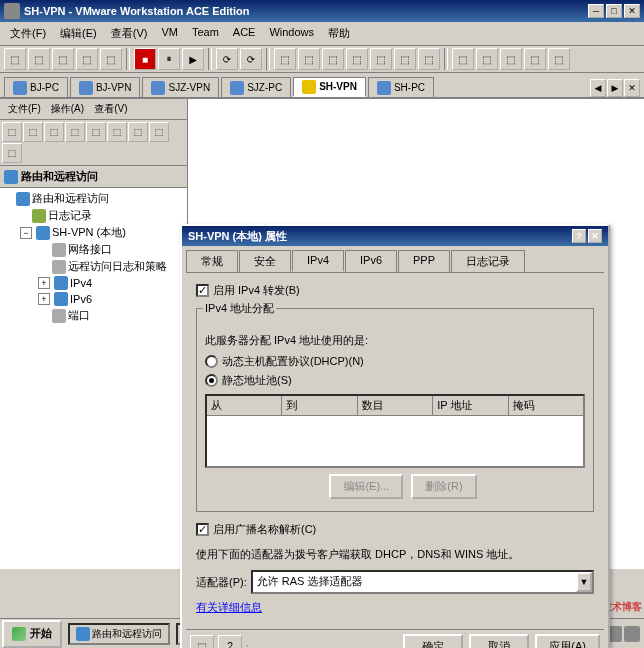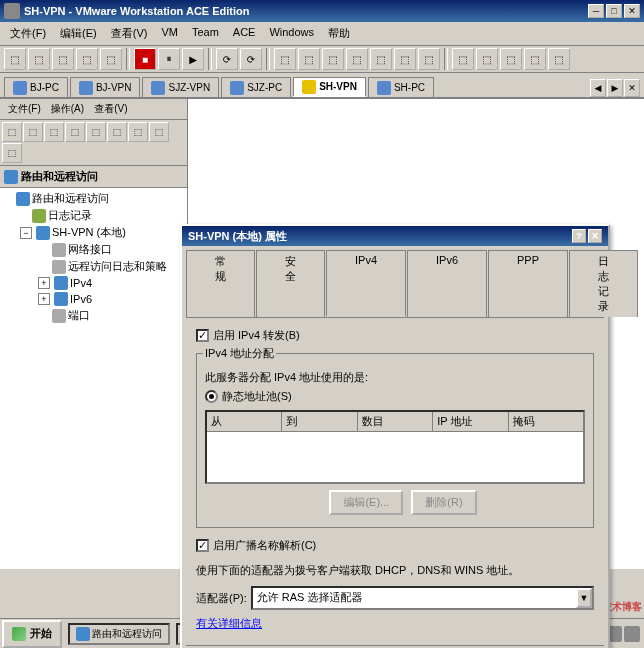--- a/index.html
+++ b/index.html
@@ -40,21 +40,21 @@
     .tree-expand { width: 12px; height: 12px; border: 1px solid #808080; display: flex; align-items: center; justify-content: center; font-size: 9px; background: #fff; flex-shrink: 0; }
     
     
     .dialog { position: absolute; top: 125px; left: 180px; width: 430px; background: #d4d0c8; border: 2px outset #fff; box-shadow: 2px 2px 4px rgba(0,0,0,0.3); z-index: 100; }
     .dialog-title { background: linear-gradient(to bottom, #0a246a, #3a6ea5); color: white; height: 20px; display: flex; align-items: center; padding: 0 6px; font-size: 11px; font-weight: bold; }
     .dialog-title-btns { margin-left: auto; display: flex; gap: 2px; }
     .dialog-close-btn { width: 14px; height: 14px; background: #d4d0c8; border: 1px outset #fff; font-size: 9px; display: flex; align-items: center; justify-content: center; cursor: pointer; }
     
     
     .dialog-tabs { display: flex; padding: 4px 4px 0; gap: 1px; background: #d4d0c8; }
-    .dialog-tab { padding: 3px 28px; font-size: 11px; background: #d4d0c8; border: 1px solid #808080; border-bottom: none; cursor: pointer; }
+    .dialog-tab { padding: 3px 14px; font-size: 11px; background: #d4d0c8; border: 1px solid #808080; border-bottom: none; cursor: pointer; }
     .dialog-tab.active { background: #d4d0c8; border-bottom: 2px solid #d4d0c8; font-weight: normal; z-index: 1; }
     
     
     .dialog-content { padding: 10px; border-top: 1px solid #808080; margin: 0 4px 4px; background: #d4d0c8; }
     
     .checkbox-row { display: flex; align-items: center; gap: 4px; margin-bottom: 10px; }
     .checkbox-box { width: 13px; height: 13px; border: 2px inset #808080; background: #fff; display: flex; align-items: center; justify-content: center; flex-shrink: 0; cursor: pointer; }
     .checkbox-check { font-size: 11px; color: #000; }
     
     .group-box { border: 1px solid #808080; padding: 6px 8px 8px; margin-bottom: 10px; position: relative; }
@@ -283,24 +283,28 @@
 
       <div class="checkbox-row">
         <div class="checkbox-box">
           <span class="checkbox-check">✓</span>
         </div>
         <span>启用 IPv4 转发(B)</span>
       </div>
 
       <div class="group-box">
         <span class="group-box-title">IPv4 地址分配</span>
-        <div style="margin-top:10px;">
+        <div style="margin-top:18px;">
           <span style="font-size:11px;">此服务器分配 IPv4 地址使用的是:</span>
         </div>
 
+        <div class="radio-row" style="margin-top:6px;">
+          <div class="radio-btn"></div>
+          <span>动态主机配置协议(DHCP)(N)</span>
+        </div>
 
         <div class="radio-row">
           <div class="radio-btn">
             <div class="radio-dot"></div>
           </div>
           <span>静态地址池(S)</span>
         </div>
 
         <div class="table-area" style="margin-top:6px;">
           <div class="table-header">

